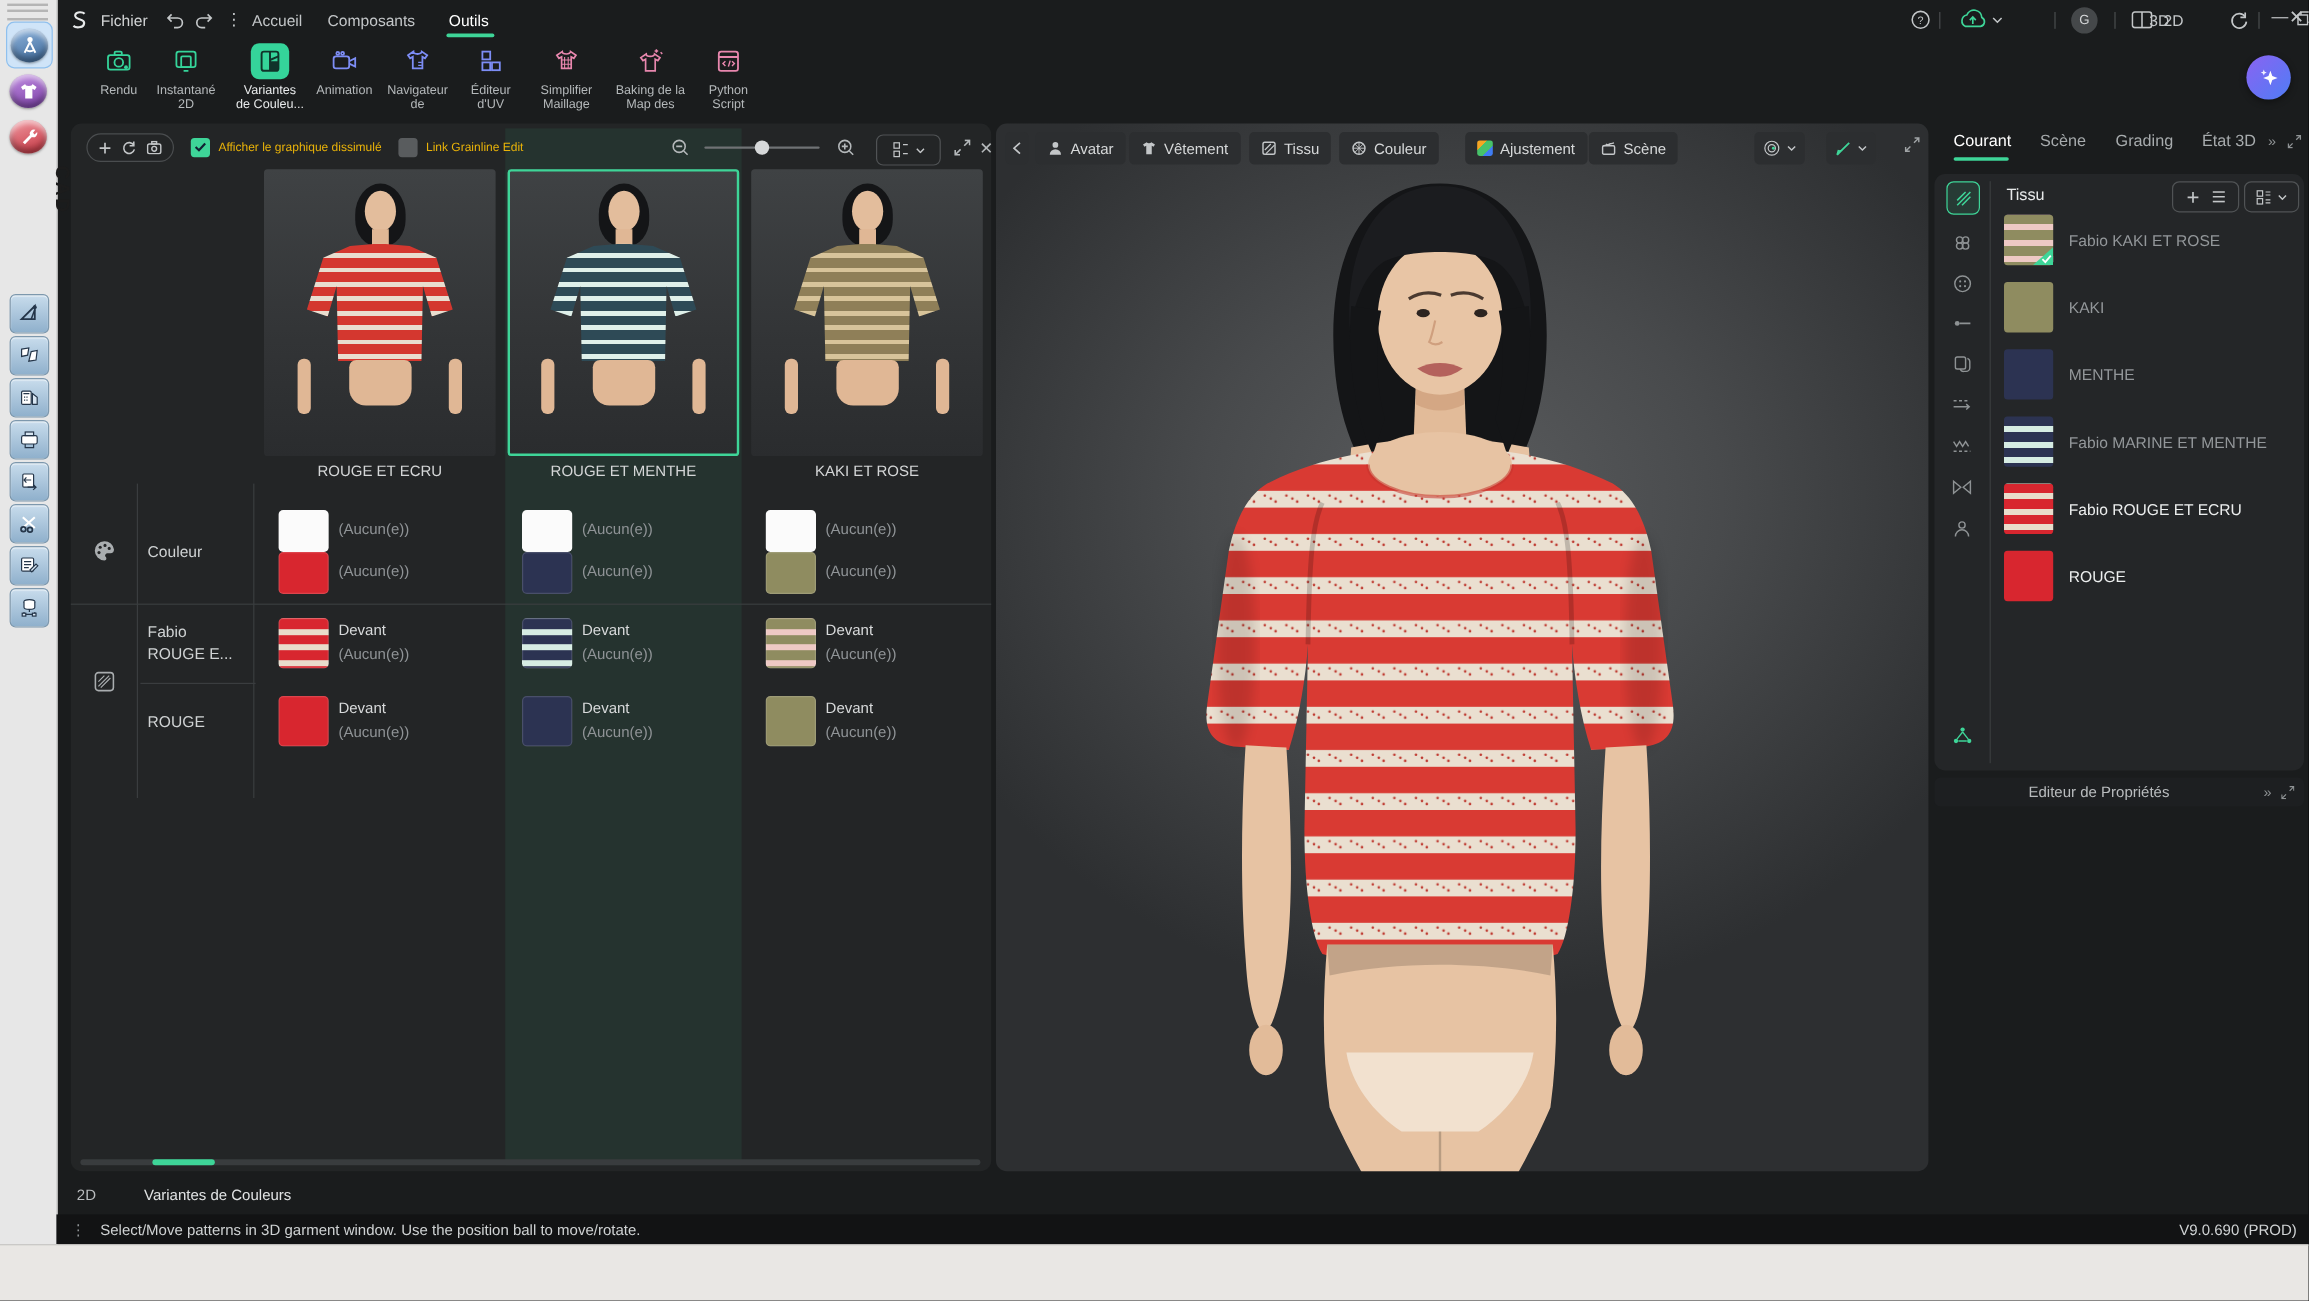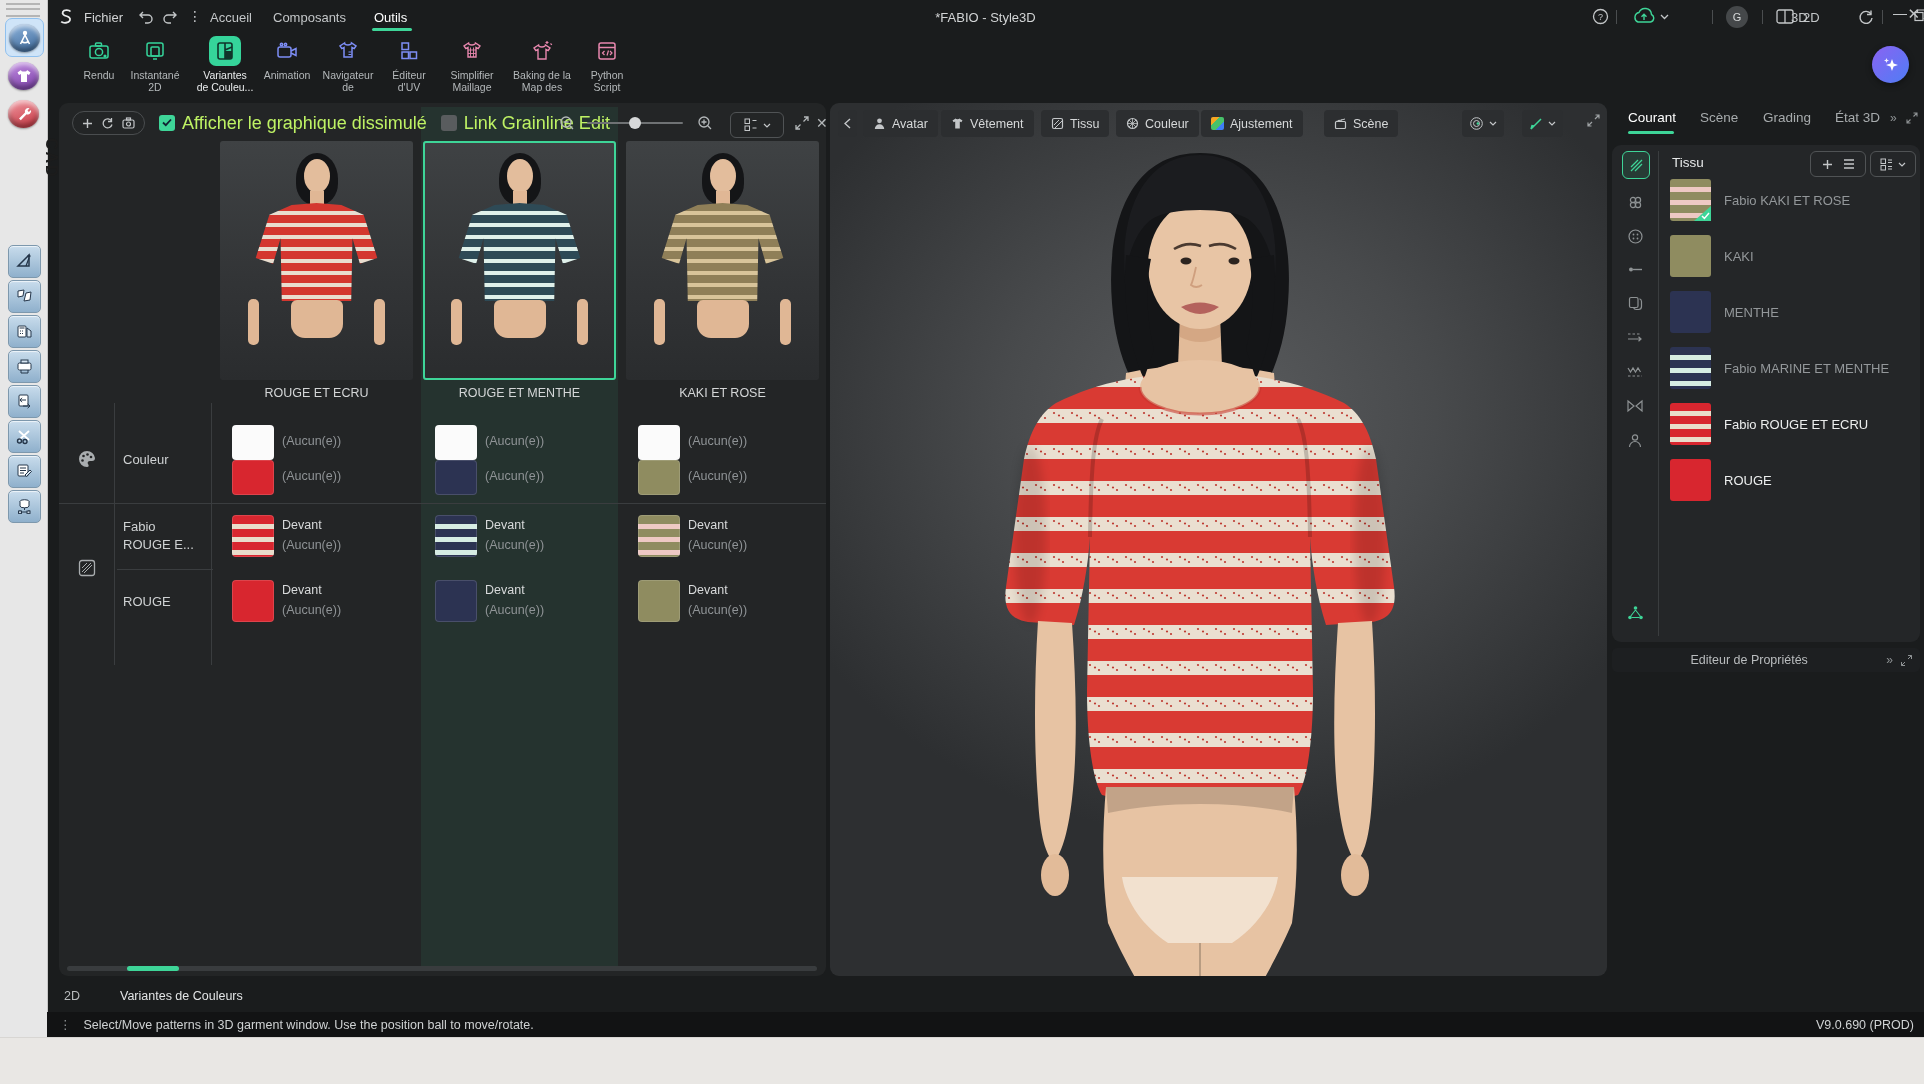--- a/index.html
+++ b/index.html
@@ -38,21 +38,21 @@
   .rbtn.active{color:#e9ebec;}
   .teal{color:#35d49a}.blue{color:#7d8df5}.pink{color:#e887ae}
 
   
   #vpanel{left:59px;top:103px;width:767px;height:873px;background:#232526;border-radius:9px;}
   .hdr-btn-group{display:flex;align-items:center;gap:8px;border:1px solid #4a4d4f;border-radius:12px;height:22px;padding:0 9px;color:#c3c6c8;}
   .cb{width:16px;height:16px;border-radius:3px;}
   .cb.on{background:#3ed598;}
   .cb.off{background:#595c5e;}
   .cb.on svg{margin:3px auto;}
-  .cb-label{color:#bef264;font-size:18px;text-align:center;}
+  .cb-label{color:#eab308;font-size:10px;text-align:center;}
   .vcol{top:0;width:197px;height:873px;}
   .vcol.sel .coltint{position:absolute;left:0;top:4px;width:100%;height:864px;background:rgba(62,213,152,.08);}
   .vthumb{position:absolute;left:2px;top:38px;width:193px;height:239px;background:linear-gradient(180deg,#3f4244 0%,#323436 60%,#2a2c2e 100%);border-radius:3px;overflow:hidden;}
   .vcol.sel .vthumb{outline:2px solid #3ed598;outline-offset:-2px;}
   .vname{position:absolute;left:0;top:283px;width:100%;text-align:center;color:#d4d6d7;font-size:12.5px;}
   .sw{position:absolute;left:14px;width:40px;border-radius:4px;border:1px solid rgba(255,255,255,.14);}
   .sw-white{background:#fbfbfb;}
   .sw-red{background:#d8262f;}
   .sw-navy{background:#2c3352;}
   .sw-khaki{background:#8f8c60;}
@@ -207,21 +207,20 @@
         <path d="M11 2 L14 5 L11 8 M14 5 H6 a4 4 0 0 0 0 8 H9" stroke="#c3c6c8" stroke-width="1.4" fill="none"></path>
       </svg>
   </div>
   <div class="abs win-glyph" style="left:188px;top:8px;font-size:14px">⋮</div>
 
   <div class="abs menu-tab" style="left:210px;top:10px">Accueil</div>
   <div class="abs menu-tab" style="left:273px;top:10px">Composants</div>
   <div class="abs menu-tab active" style="left:374px;top:10px">Outils</div>
   <div class="abs tab-underline" style="left:372px;top:28px;width:40px"></div>
 
-  <div class="abs tb-text" style="left:47px;right:0;top:10px;text-align:center;pointer-events:none">*FABIO - Style3D</div>
 
   <div class="abs" style="left:1592px;top:8px">
     <svg width="17" height="17" viewBox="0 0 17 17">
         <circle cx="8.5" cy="8.5" r="7" stroke="#c3c6c8" fill="none" stroke-width="1.3"></circle>
         <text x="8.5" y="12" text-anchor="middle" font-size="9" fill="#c3c6c8">?</text>
       </svg>
   </div>
   <div class="abs" style="left:1616px;top:10px;width:1px;height:14px;background:#4a4d4f"></div>
   <div class="abs" style="left:1631px;top:7px;display:flex;align-items:center;gap:3px">
     <svg width="26" height="19" viewBox="0 0 26 19">
@@ -610,21 +609,21 @@
         </svg>
       <span>Tissu</span>
     </div>
     <div class="abs vtab" style="left:286px;top:7px">
       <svg width="13" height="13" viewBox="0 0 13 13">
           <circle cx="6.5" cy="6.5" r="5" fill="none" stroke="#c3c6c8" stroke-width="1.2"></circle>
           <path d="M6.5 1.5 V11.5 M1.5 6.5 H11.5 M3 3 L10 10 M10 3 L3 10" stroke="#c3c6c8" stroke-width="0.8"></path>
         </svg>
       <span>Couleur</span>
     </div>
-    <div class="abs vtab" style="left:371px;top:7px">
+    <div class="abs vtab" style="left:391px;top:7px">
       <span style="width:13px;height:13px;border-radius:2px;background:linear-gradient(135deg,#f5a623 0 33%,#47c26a 33% 66%,#3f7df5 66% 100%);display:inline-block"></span>
       <span>Ajustement</span>
     </div>
     <div class="abs vtab" style="left:494px;top:7px">
       <svg width="13" height="13" viewBox="0 0 13 13">
           <rect x="1.5" y="4.5" width="10" height="7" rx="1" fill="none" stroke="#c3c6c8" stroke-width="1.2"></rect>
           <path d="M2 4.5 L11 2 M4 4.3 L5 2.8 M7 3.8 L8 2.3" stroke="#c3c6c8" stroke-width="1"></path>
         </svg>
       <span>Scène</span>
     </div>

